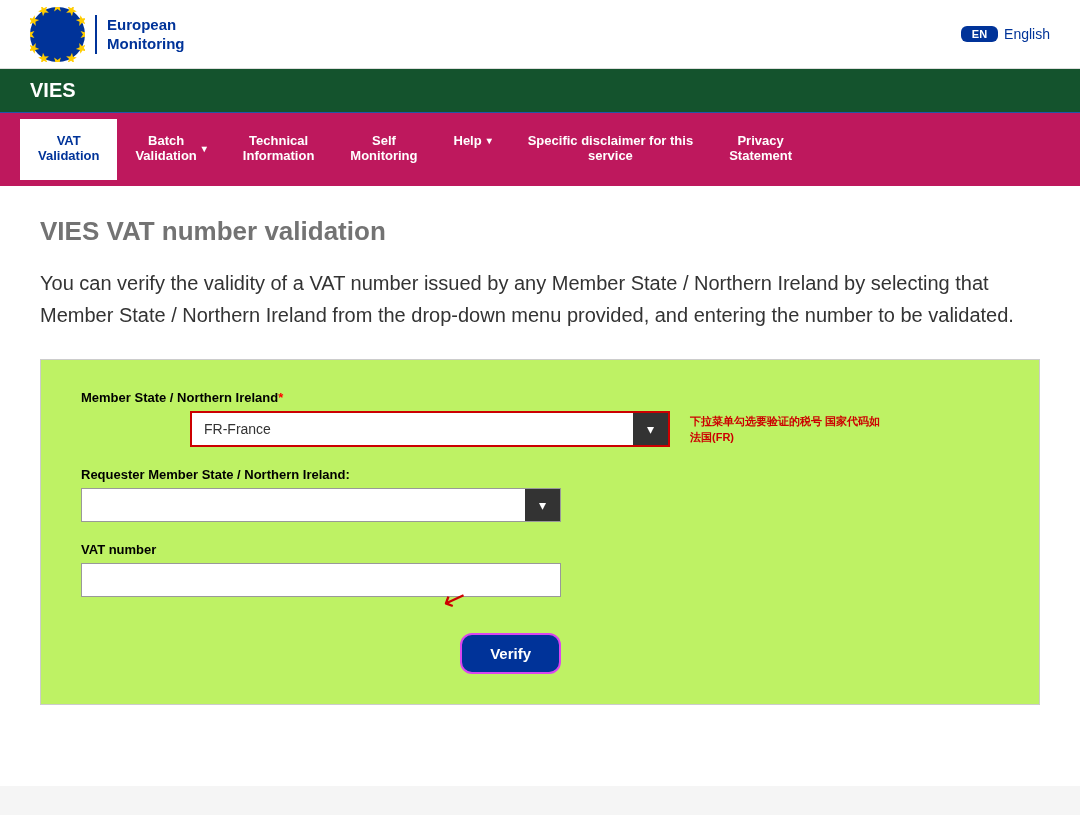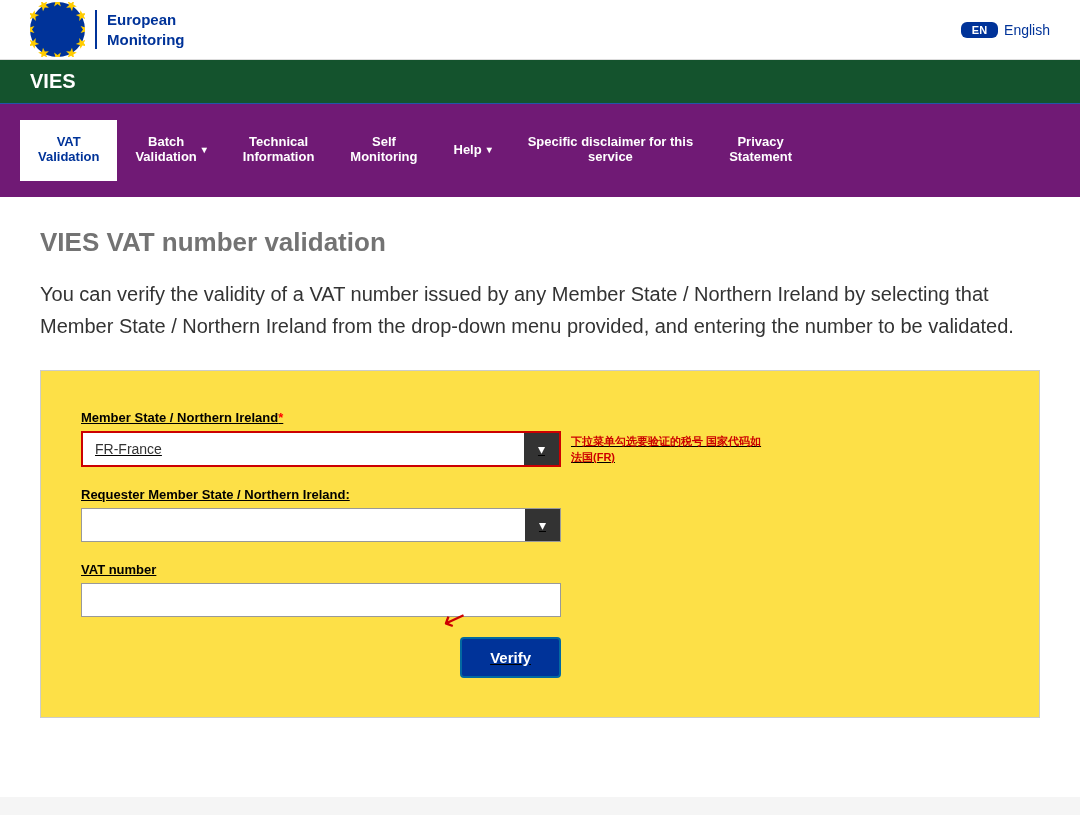--- a/index.html
+++ b/index.html
@@ -6,21 +6,21 @@
     body { font-family: Arial, sans-serif; font-size: 14px; background: #f5f5f5; }
 
     
     .top-header {
       background: #fff;
       display: flex;
       align-items: center;
       justify-content: space-between;
       padding: 10px 30px;
       border-bottom: 1px solid #ddd;
-      height: 60px;
+      height: 69px;
     }
     .logo-area {
       display: flex;
       align-items: center;
       gap: 10px;
     }
     .eu-logo {
       width: 55px;
       height: 55px;
     }
@@ -53,24 +53,24 @@
     .vies-bar {
       background: #14532d;
       color: #fff;
       padding: 10px 30px;
       font-size: 20px;
       font-weight: bold;
     }
 
     
     .nav-bar {
-      background: #701a75;
-      display: flex;
-      align-items: center;
-      padding: 16px 20px;
+      background: #be185d;
+      display: flex;
+      align-items: flex-start;
+      padding: 6px 20px;
       border-top: 1px solid #2255aa;
     }
     .nav-item {
       color: #fff;
       padding: 14px 18px;
       font-size: 13px;
       font-weight: 600;
       cursor: pointer;
       display: flex;
       align-items: center;
@@ -103,25 +103,24 @@
     .page-description {
       font-size: 20px;
       color: #333;
       margin-bottom: 28px;
       max-width: 980px;
       line-height: 1.6;
     }
 
     
     .form-container {
-      background: #fde047;
+      background: #bef264;
       border: 1px solid #ccc;
-      padding: 39px 40px;
+      padding: 30px 40px;
       max-width: 1000px;
-      text-decoration: underline;
     }
     .form-group {
       margin-bottom: 20px;
     }
     .form-label {
       display: block;
       font-size: 13px;
       font-weight: bold;
       margin-bottom: 6px;
       color: #000;
@@ -172,46 +171,48 @@
       font-size: 14px;
       border: none;
       outline: none;
       color: #aaa;
     }
 
     
     .field-with-note {
       display: flex;
       align-items: center;
-      gap: 10px;
+      gap: 20px;
+      justify-content: center;
     }
     .note-text {
       color: #cc0000;
       font-size: 11px;
       font-weight: bold;
       line-height: 1.5;
       max-width: 200px;
     }
 
     .verify-row {
       display: flex;
       justify-content: flex-end;
       width: 480px;
       margin-top: 10px;
       position: relative;
     }
     .verify-btn {
       background: #003399;
       color: #fff;
-      border: 2px solid #0369a1;
+      border: 2px solid #d946ef;
       padding: 10px 28px;
       font-size: 15px;
       font-weight: bold;
       cursor: pointer;
-      border-radius: 4px;
+      border-radius: 12px;
+      margin-top: 16px;
     }
   </style>
 </head>
 <body>
 
 <div class="top-header">
   <div class="logo-area">
 
     <svg class="eu-logo" viewBox="0 0 55 55" xmlns="http://www.w3.org/2000/svg">
       <circle cx="27.5" cy="27.5" r="27.5" fill="#003399"></circle>

